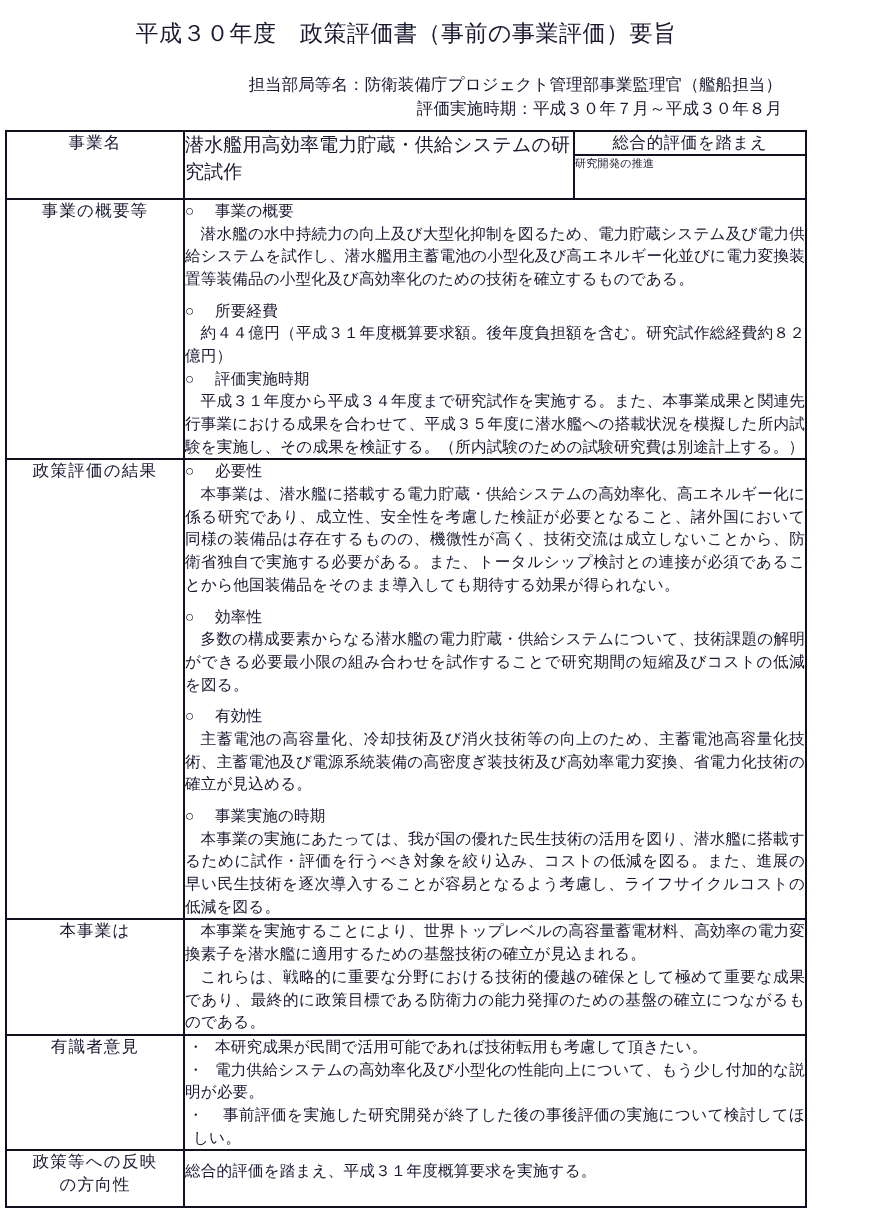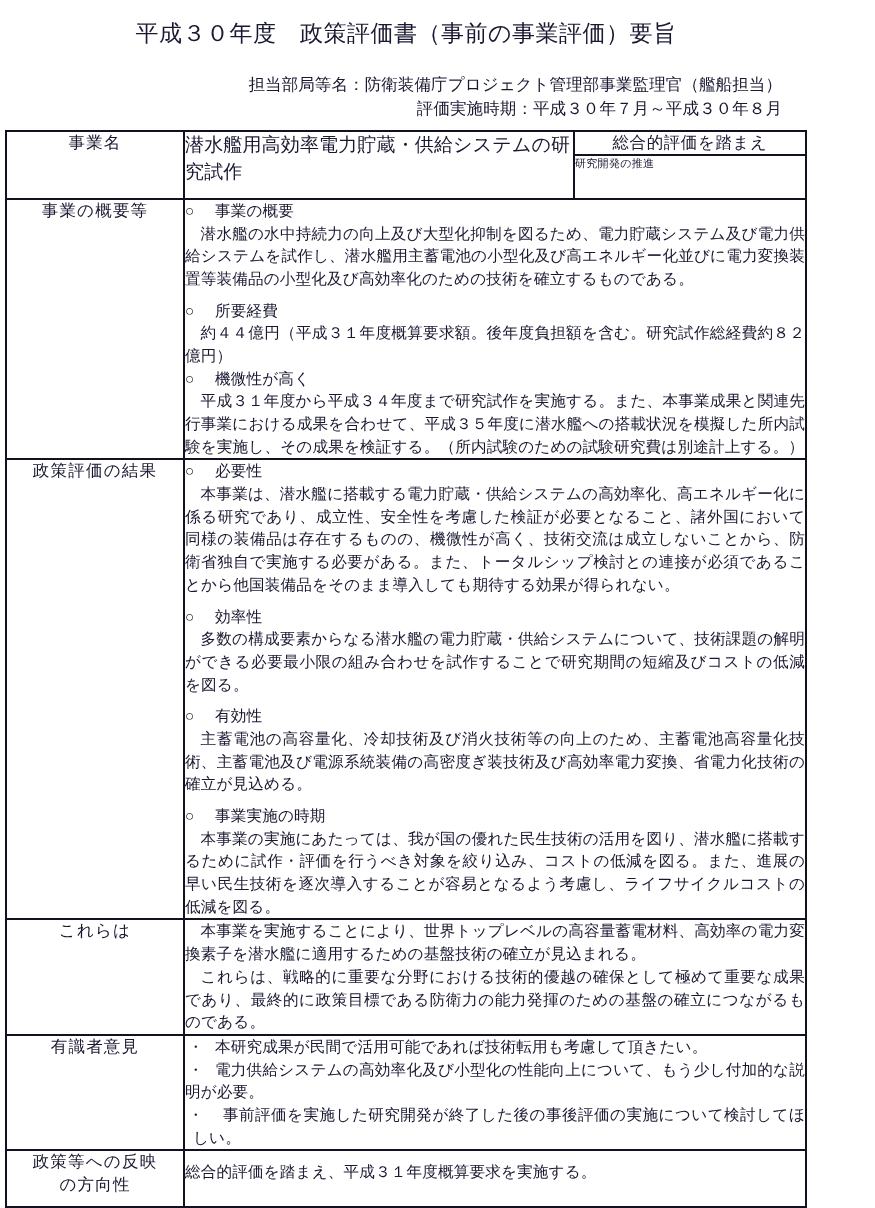--- a/index.html
+++ b/index.html
@@ -133,21 +133,21 @@
     font-size: 15.6px;
     line-height: 1.455;
   }
   .marker-body {
     text-indent: 1em;
     text-align: justify;
     text-justify: inter-character;
   }
   .para { text-indent: 1em; margin: 0; }
   .para + .para { margin-top: 0; }
-  .noindent { text-indent: 0; }
+  .noindent { text-indent: 0; font-family: Liberation Mono, monospace; }
 </style>
 </head>
 <body>
 
 <div class="page">
 
   <h1 class="doc-title">平成３０年度　政策評価書（事前の事業評価）要旨</h1>
 
   <div class="meta-block">
     <span class="meta-line">担当部局等名：防衛装備庁プロジェクト管理部事業監理官（艦船担当）</span>
@@ -191,21 +191,21 @@
             <div class="marker-head">
               <span class="marker-glyph">○</span>
               <span class="marker-title">所要経費</span>
             </div>
             <div class="marker-body">約４４億円（平成３１年度概算要求額。後年度負担額を含む。研究試作総経費約８２億円）</div>
           </div>
 
           <div class="marker-item tight">
             <div class="marker-head">
               <span class="marker-glyph">○</span>
-              <span class="marker-title">機微性が高く</span>
+              <span class="marker-title">評価実施時期</span>
             </div>
             <div class="marker-body">平成３１年度から平成３４年度まで研究試作を実施する。また、本事業成果と関連先行事業における成果を合わせて、平成３５年度に潜水艦への搭載状況を模擬した所内試験を実施し、その成果を検証する。（所内試験のための試験研究費は別途計上する。）</div>
           </div>
 
         </td>
       </tr>
 
       <tr class="thick-top">
         <td class="row-head">
           <span class="lbl">政策評価の結果</span>
@@ -242,21 +242,21 @@
               <span class="marker-title">事業実施の時期</span>
             </div>
             <div class="marker-body">本事業の実施にあたっては、我が国の優れた民生技術の活用を図り、潜水艦に搭載するために試作・評価を行うべき対象を絞り込み、コストの低減を図る。また、進展の早い民生技術を逐次導入することが容易となるよう考慮し、ライフサイクルコストの低減を図る。</div>
           </div>
 
         </td>
       </tr>
 
       <tr class="thick-top">
         <td class="row-head">
-          <span class="lbl">これらは</span>
+          <span class="lbl">本事業は</span>
         </td>
         <td class="body-cell" colspan="2">
           <p class="para">本事業を実施することにより、世界トップレベルの高容量蓄電材料、高効率の電力変換素子を潜水艦に適用するための基盤技術の確立が見込まれる。</p>
           <p class="para">これらは、戦略的に重要な分野における技術的優越の確保として極めて重要な成果であり、最終的に政策目標である防衛力の能力発揮のための基盤の確立につながるものである。</p>
         </td>
       </tr>
 
       <tr class="thick-top">
         <td class="row-head">
           <span class="lbl">有識者意見</span>

